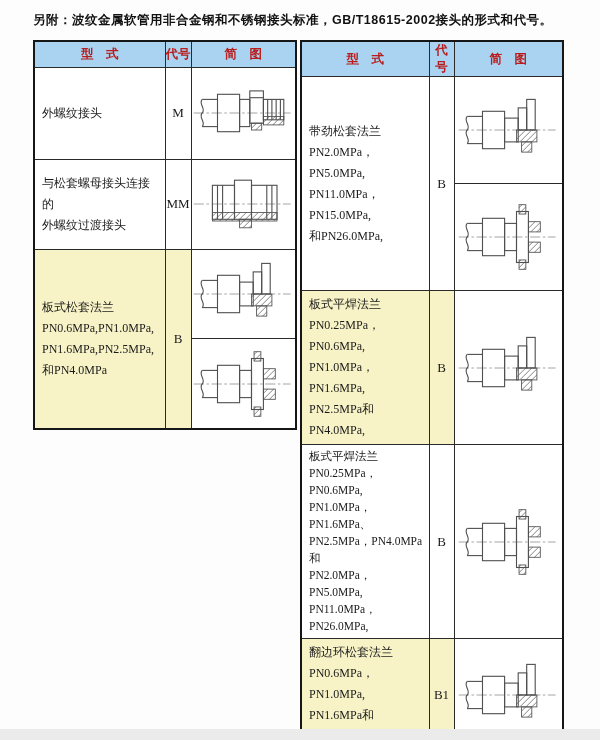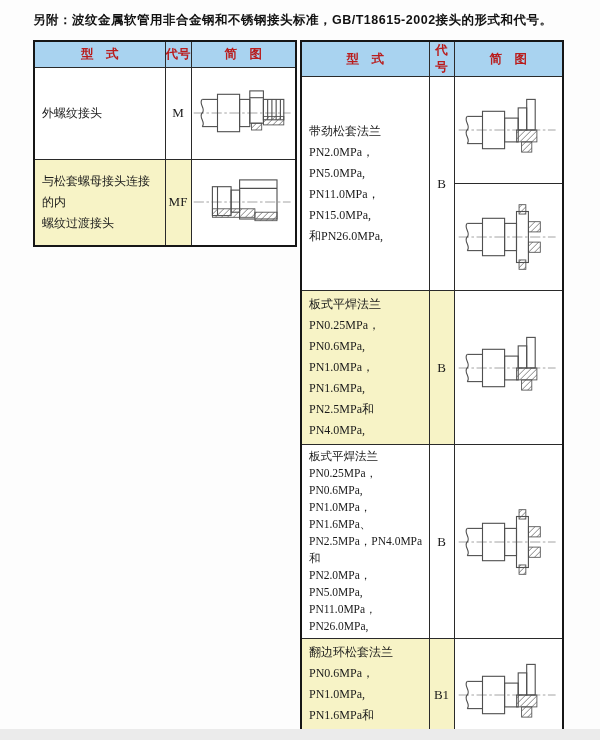--- a/index.html
+++ b/index.html
@@ -181,29 +181,50 @@
     </tr>
     <tr style="height:92px">
       <td class="type">外螺纹接头</td>
       <td class="code">M</td>
       <td class="diag">
             <svg class="dsvg" viewBox="0 0 120 80">
               <use href="#fitting-male-thread" xlink:href="#fitting-male-thread"></use>
             </svg>
           </td>
     </tr>
-    <tr style="height:87px">
-      <td class="type hl">与松套螺母接头连接的内
-螺纹过渡接头</td>
-      <td class="code hl">MF</td>
-      <td class="diag">
-            <svg class="dsvg" viewBox="0 0 120 80">
-              <use href="#fitting-adapter-female" xlink:href="#fitting-adapter-female"></use>
-            </svg>
-          </td>
+    <tr style="height:90px">
+      <td class="type">与松套螺母接头连接的
+外螺纹过渡接头</td>
+      <td class="code">MM</td>
+      <td class="diag">
+            <svg class="dsvg" viewBox="0 0 120 80">
+              <use href="#fitting-adapter-male" xlink:href="#fitting-adapter-male"></use>
+            </svg>
+          </td>
+    </tr>
+    <tr style="height:180px">
+      <td class="type hl">板式松套法兰
+PN0.6MPa,PN1.0MPa,
+PN1.6MPa,PN2.5MPa,
+和PN4.0MPa</td>
+      <td class="code hl">B</td>
+      <td class="diag">
+        <div class="dsplit" style="height:178px">
+          <div class="dwrap b">
+                <svg class="dsvg" viewBox="0 0 120 80">
+                  <use href="#fitting-flange-plate" xlink:href="#fitting-flange-plate"></use>
+                </svg>
+              </div>
+          <div class="dwrap">
+                <svg class="dsvg" viewBox="0 0 120 80">
+                  <use href="#fitting-flange-collar" xlink:href="#fitting-flange-collar"></use>
+                </svg>
+              </div>
+        </div>
+      </td>
     </tr>
   </tbody>
     </table>
 
   <table class="tbl tbl-right">
     <colgroup>
         <col style="width:128px">
         <col style="width:25px">
         <col style="width:109px">
       </colgroup>

